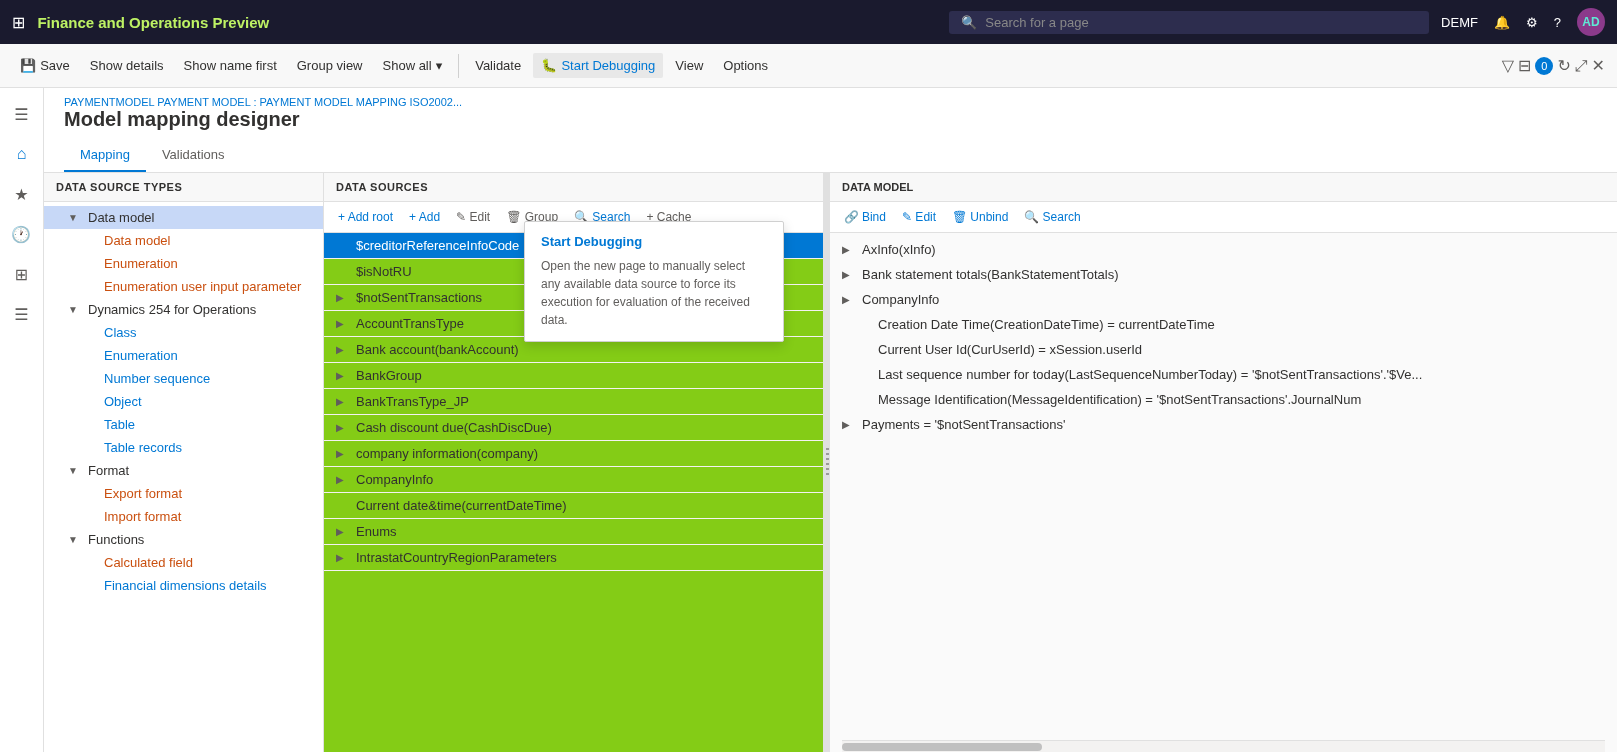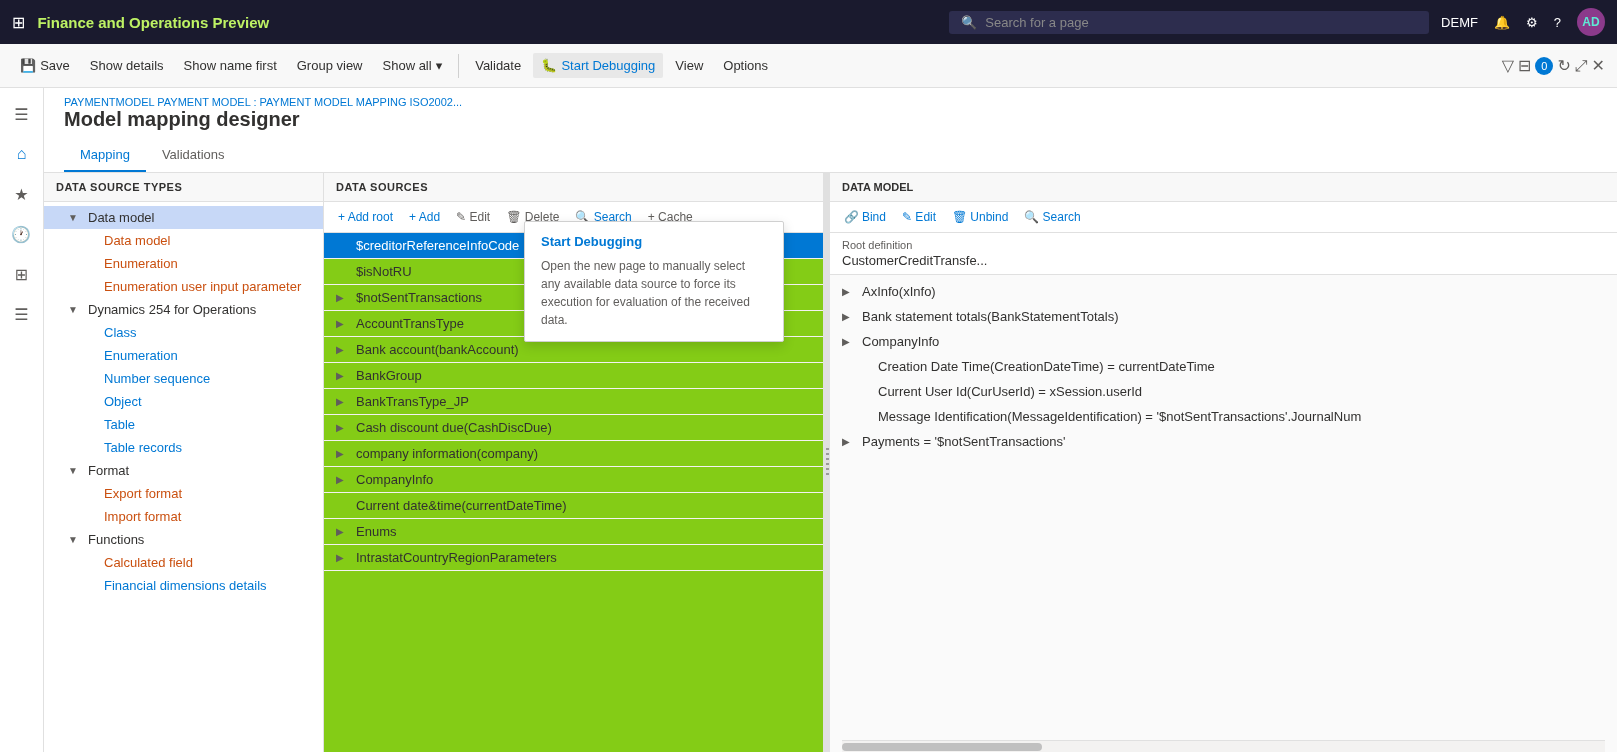--- a/index.html
+++ b/index.html
@@ -512,21 +512,21 @@
           <button class="panel-btn">
             <span>+ Add root</span>
           </button>
           <button class="panel-btn">
             <span>+ Add</span>
           </button>
           <button class="panel-btn gray">
             <span>✎ Edit</span>
           </button>
           <button class="panel-btn gray">
-            <span>🗑 Delete</span>
+            <span>🗑 Group</span>
           </button>
           <button class="panel-btn">
             <span>🔍 Search</span>
           </button>
           <button class="panel-btn gray">
             <span>+ Cache</span>
           </button>
         </div>
         <div class="data-list">
           <div class="data-item selected">
@@ -604,24 +604,20 @@
             <span>✎ Edit</span>
           </button>
           <button class="dm-btn">
             <span>🗑</span>
             <span>Unbind</span>
           </button>
           <button class="dm-btn">
             <span>🔍 Search</span>
           </button>
         </div>
-        <div class="dm-root-def">
-          <span style="display:block;margin-bottom:2px;">Root definition</span>
-          <span class="dm-root-val">CustomerCreditTransfe...</span>
-        </div>
         <div class="dm-tree">
 
           <div class="dm-item">
             <span class="expand-icon">▶</span>
             <span>AxInfo(xInfo)</span>
           </div>
           <div class="dm-item">
             <span class="expand-icon">▶</span>
             <span>Bank statement totals(BankStatementTotals)</span>
           </div>
@@ -629,20 +625,24 @@
             <span class="expand-icon">▶</span>
             <span>CompanyInfo</span>
           </div>
           <div class="dm-item dm-item-indent-1">
             <span class="expand-icon"></span>
             <span>Creation Date Time(CreationDateTime) = currentDateTime</span>
           </div>
           <div class="dm-item dm-item-indent-1">
             <span class="expand-icon"></span>
             <span>Current User Id(CurUserId) = xSession.userId</span>
+          </div>
+          <div class="dm-item dm-item-indent-1">
+            <span class="expand-icon"></span>
+            <span>Last sequence number for today(LastSequenceNumberToday) = '$notSentTransactions'.'$Ve...</span>
           </div>
           <div class="dm-item dm-item-indent-1">
             <span class="expand-icon"></span>
             <span>Message Identification(MessageIdentification) = '$notSentTransactions'.JournalNum</span>
           </div>
           <div class="dm-item">
             <span class="expand-icon">▶</span>
             <span>Payments = '$notSentTransactions'</span>
           </div>
 

